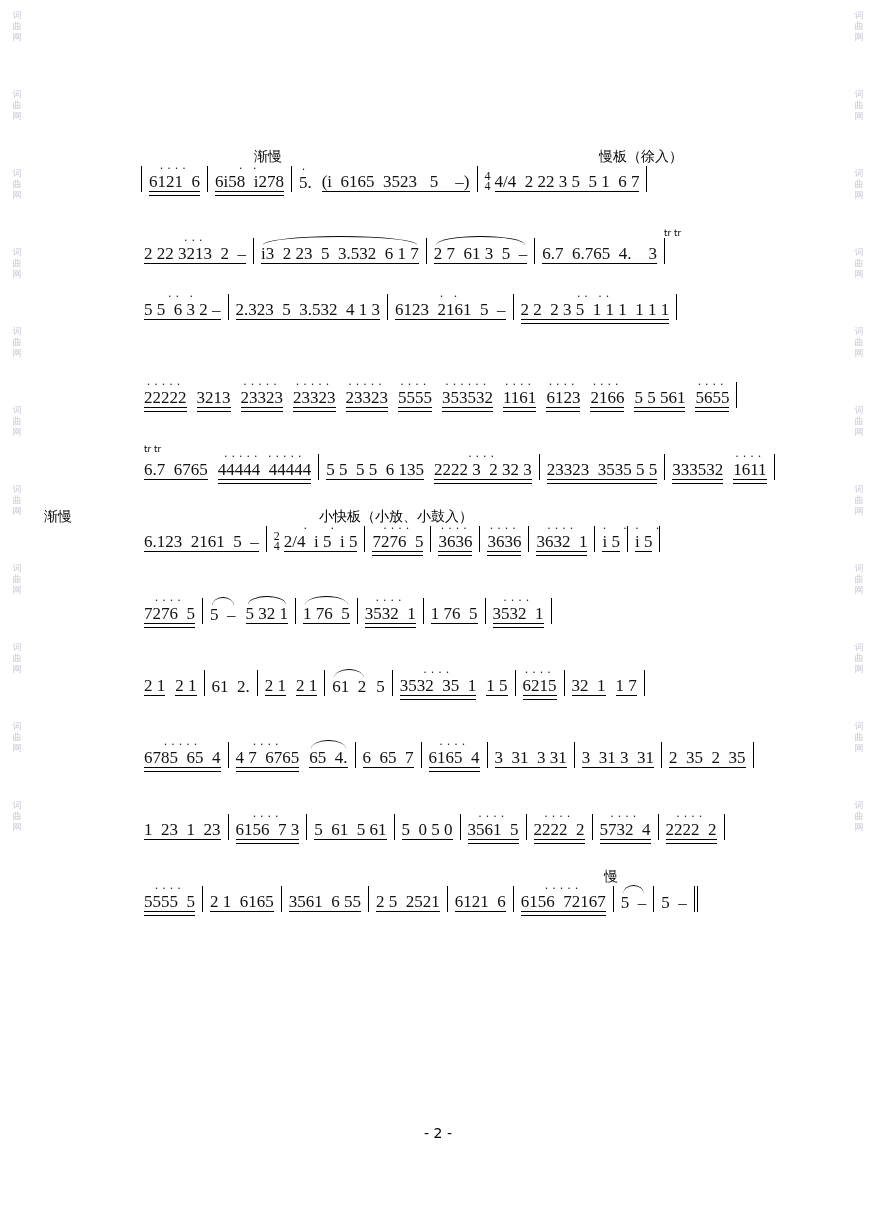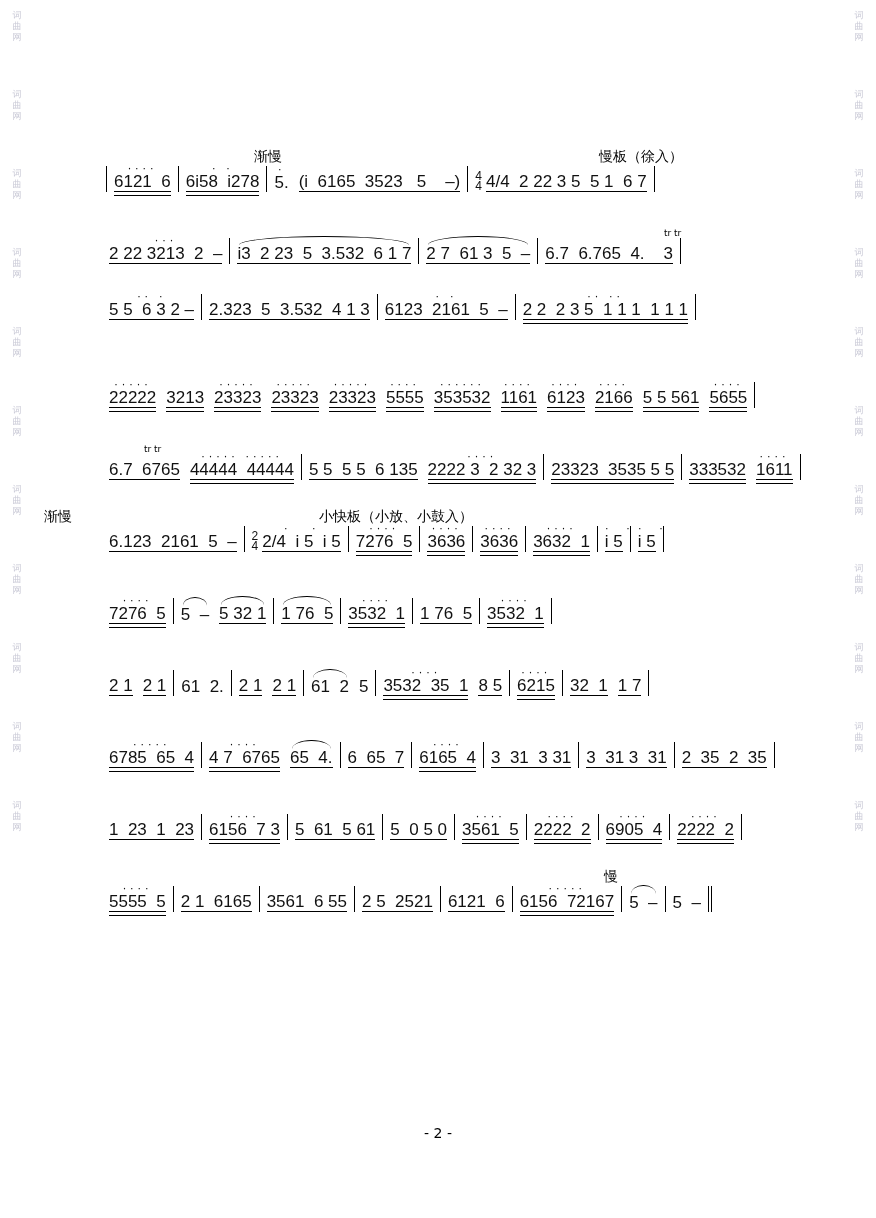--- a/index.html
+++ b/index.html
@@ -80,21 +80,22 @@
   }
   .mark.small {
     font-size: 9px;
   }
 
   .staffline {
     display: flex;
     align-items: flex-end;
     flex-wrap: nowrap;
     white-space: nowrap;
-    font-family: Liberation Sans, sans-serif;
+    font-family: Liberation Serif, serif;
+    margin-left: 35px;
   }
 
   .measure {
     display: inline-flex;
     align-items: flex-end;
     padding: 0 4px;
     position: relative;
   }
   .bar {
     display: inline-block;
@@ -656,21 +657,21 @@
           </span>
         <span class="bar"></span>
         <span class="measure">
             <span class="grp u2">
               <span class="txt">3532  35  1</span>
               <span class="dots">····</span>
             </span>
           </span>
         <span class="measure">
             <span class="grp u1">
-              <span class="txt">8 5</span>
+              <span class="txt">1 5</span>
             </span>
           </span>
         <span class="bar"></span>
         <span class="measure">
             <span class="grp u2">
               <span class="txt">6215</span>
               <span class="dots">····</span>
             </span>
           </span>
         <span class="bar"></span>
@@ -782,21 +783,21 @@
         <span class="bar"></span>
         <span class="measure">
             <span class="grp u2">
               <span class="txt">2222  2</span>
               <span class="dots">····</span>
             </span>
           </span>
         <span class="bar"></span>
         <span class="measure">
             <span class="grp u2">
-              <span class="txt">6905  4</span>
+              <span class="txt">5732  4</span>
               <span class="dots">····</span>
             </span>
           </span>
         <span class="bar"></span>
         <span class="measure">
             <span class="grp u2">
               <span class="txt">2222  2</span>
               <span class="dots">····</span>
             </span>
           </span>

